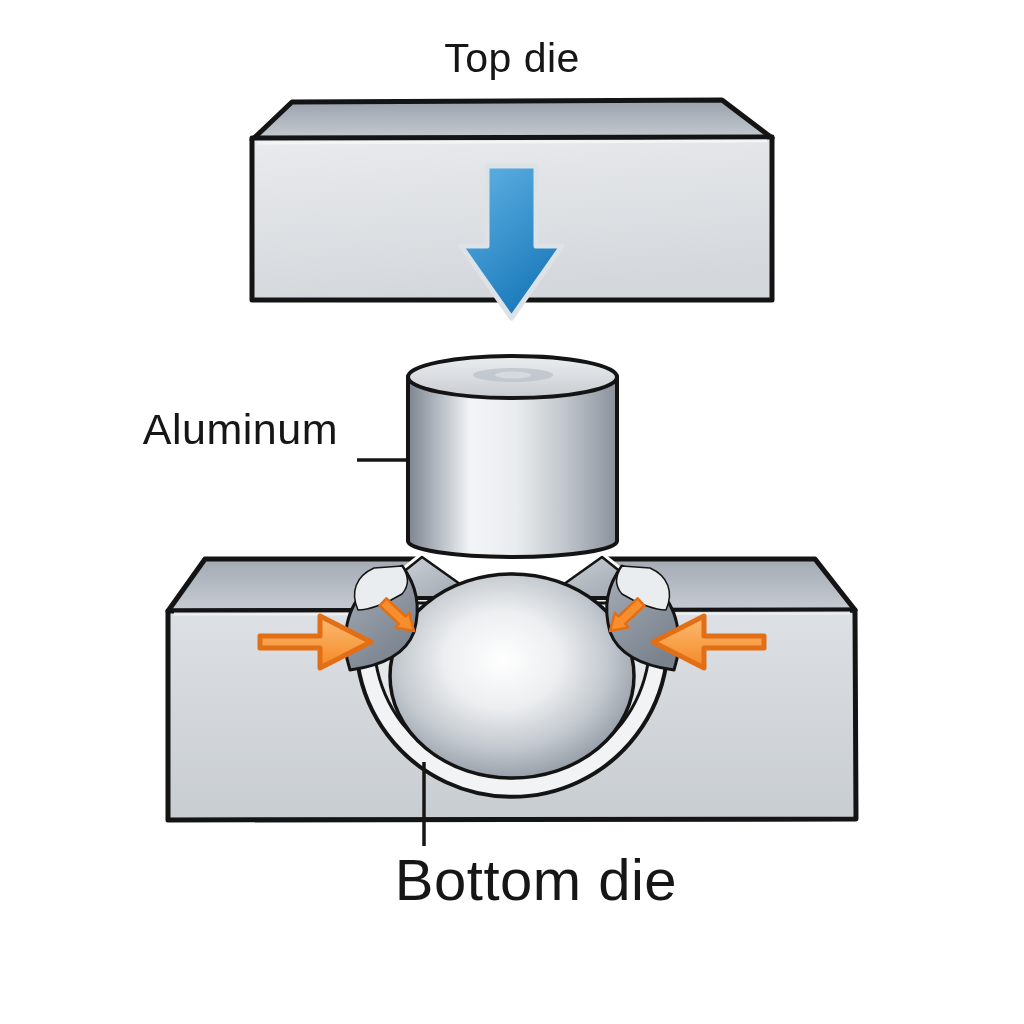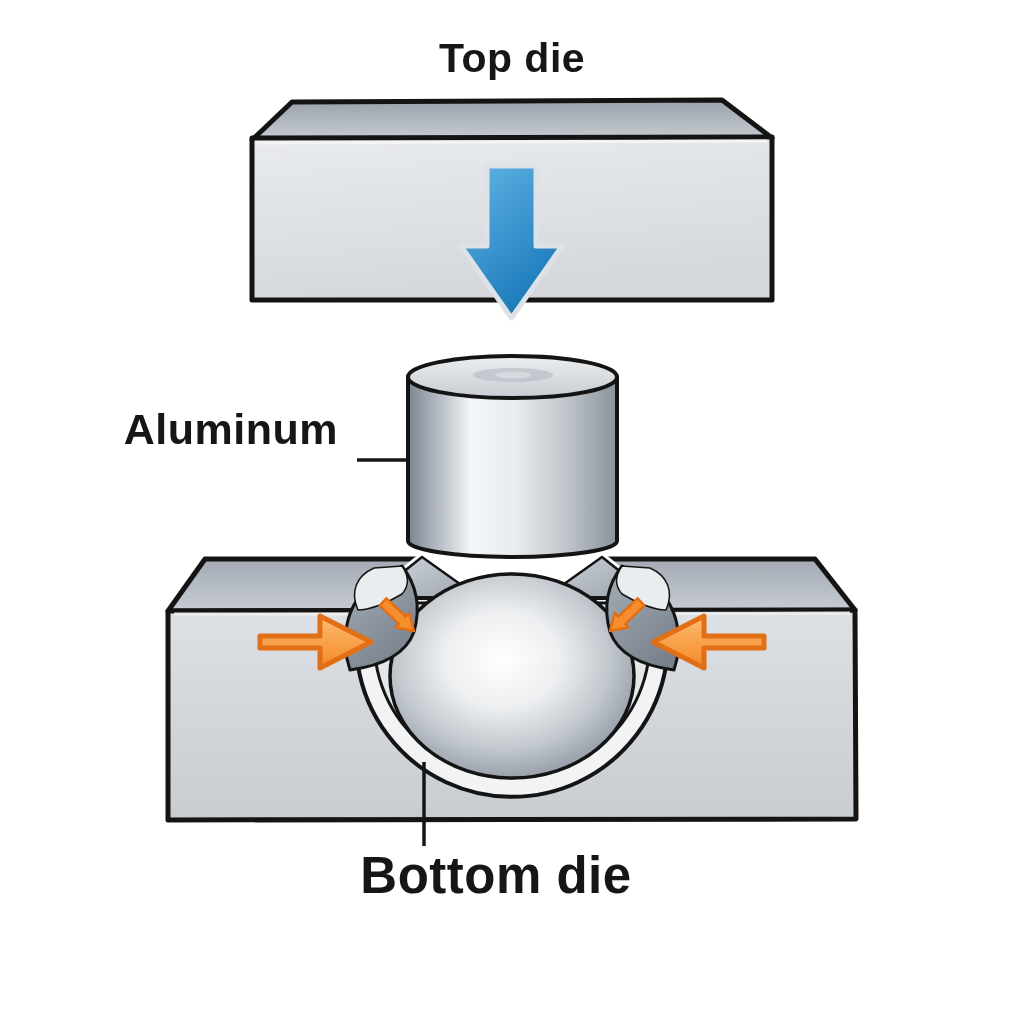--- a/index.html
+++ b/index.html
@@ -1,23 +1,23 @@
 <!DOCTYPE html>
 <html><head>
 <meta charset="utf-8">
 <style>
   html,body{margin:0;padding:0;background:#ffffff;}
   .stage{position:relative;width:1024px;height:1024px;background:#ffffff;overflow:hidden;
          font-family:"Liberation Sans", sans-serif;}
   .stage svg{position:absolute;left:0;top:0;}
-  .lbl{position:absolute;color:#161616;font-weight:700;letter-spacing:0.5px;}
+  .lbl{position:absolute;color:#161616;font-weight:400;letter-spacing:0.5px;}
   .lbl-top{left:512px;top:36px;transform:translateX(-50%);font-size:41px;line-height:1.1;}
   .lbl-preform{right:686px;top:403px;font-size:43px;line-height:52px;text-align:left;white-space:nowrap;}
   .lbl-preform span{display:block;}
-  .lbl-bottom{left:496px;top:848px;transform:translateX(-50%);font-size:51px;line-height:1.1;white-space:nowrap;text-align:center;}
+  .lbl-bottom{left:536px;top:848px;transform:translateX(-50%);font-size:58px;line-height:1.1;white-space:nowrap;text-align:center;}
 </style>
 </head>
 <body>
 
 <div class="stage">
 
 <svg width="1024" height="1024" viewBox="0 0 1024 1024">
   <defs>
     <linearGradient id="lgTopTop" x1="0" y1="0" x2="0" y2="1">
       <stop offset="0" stop-color="#9aa1ab"></stop>

